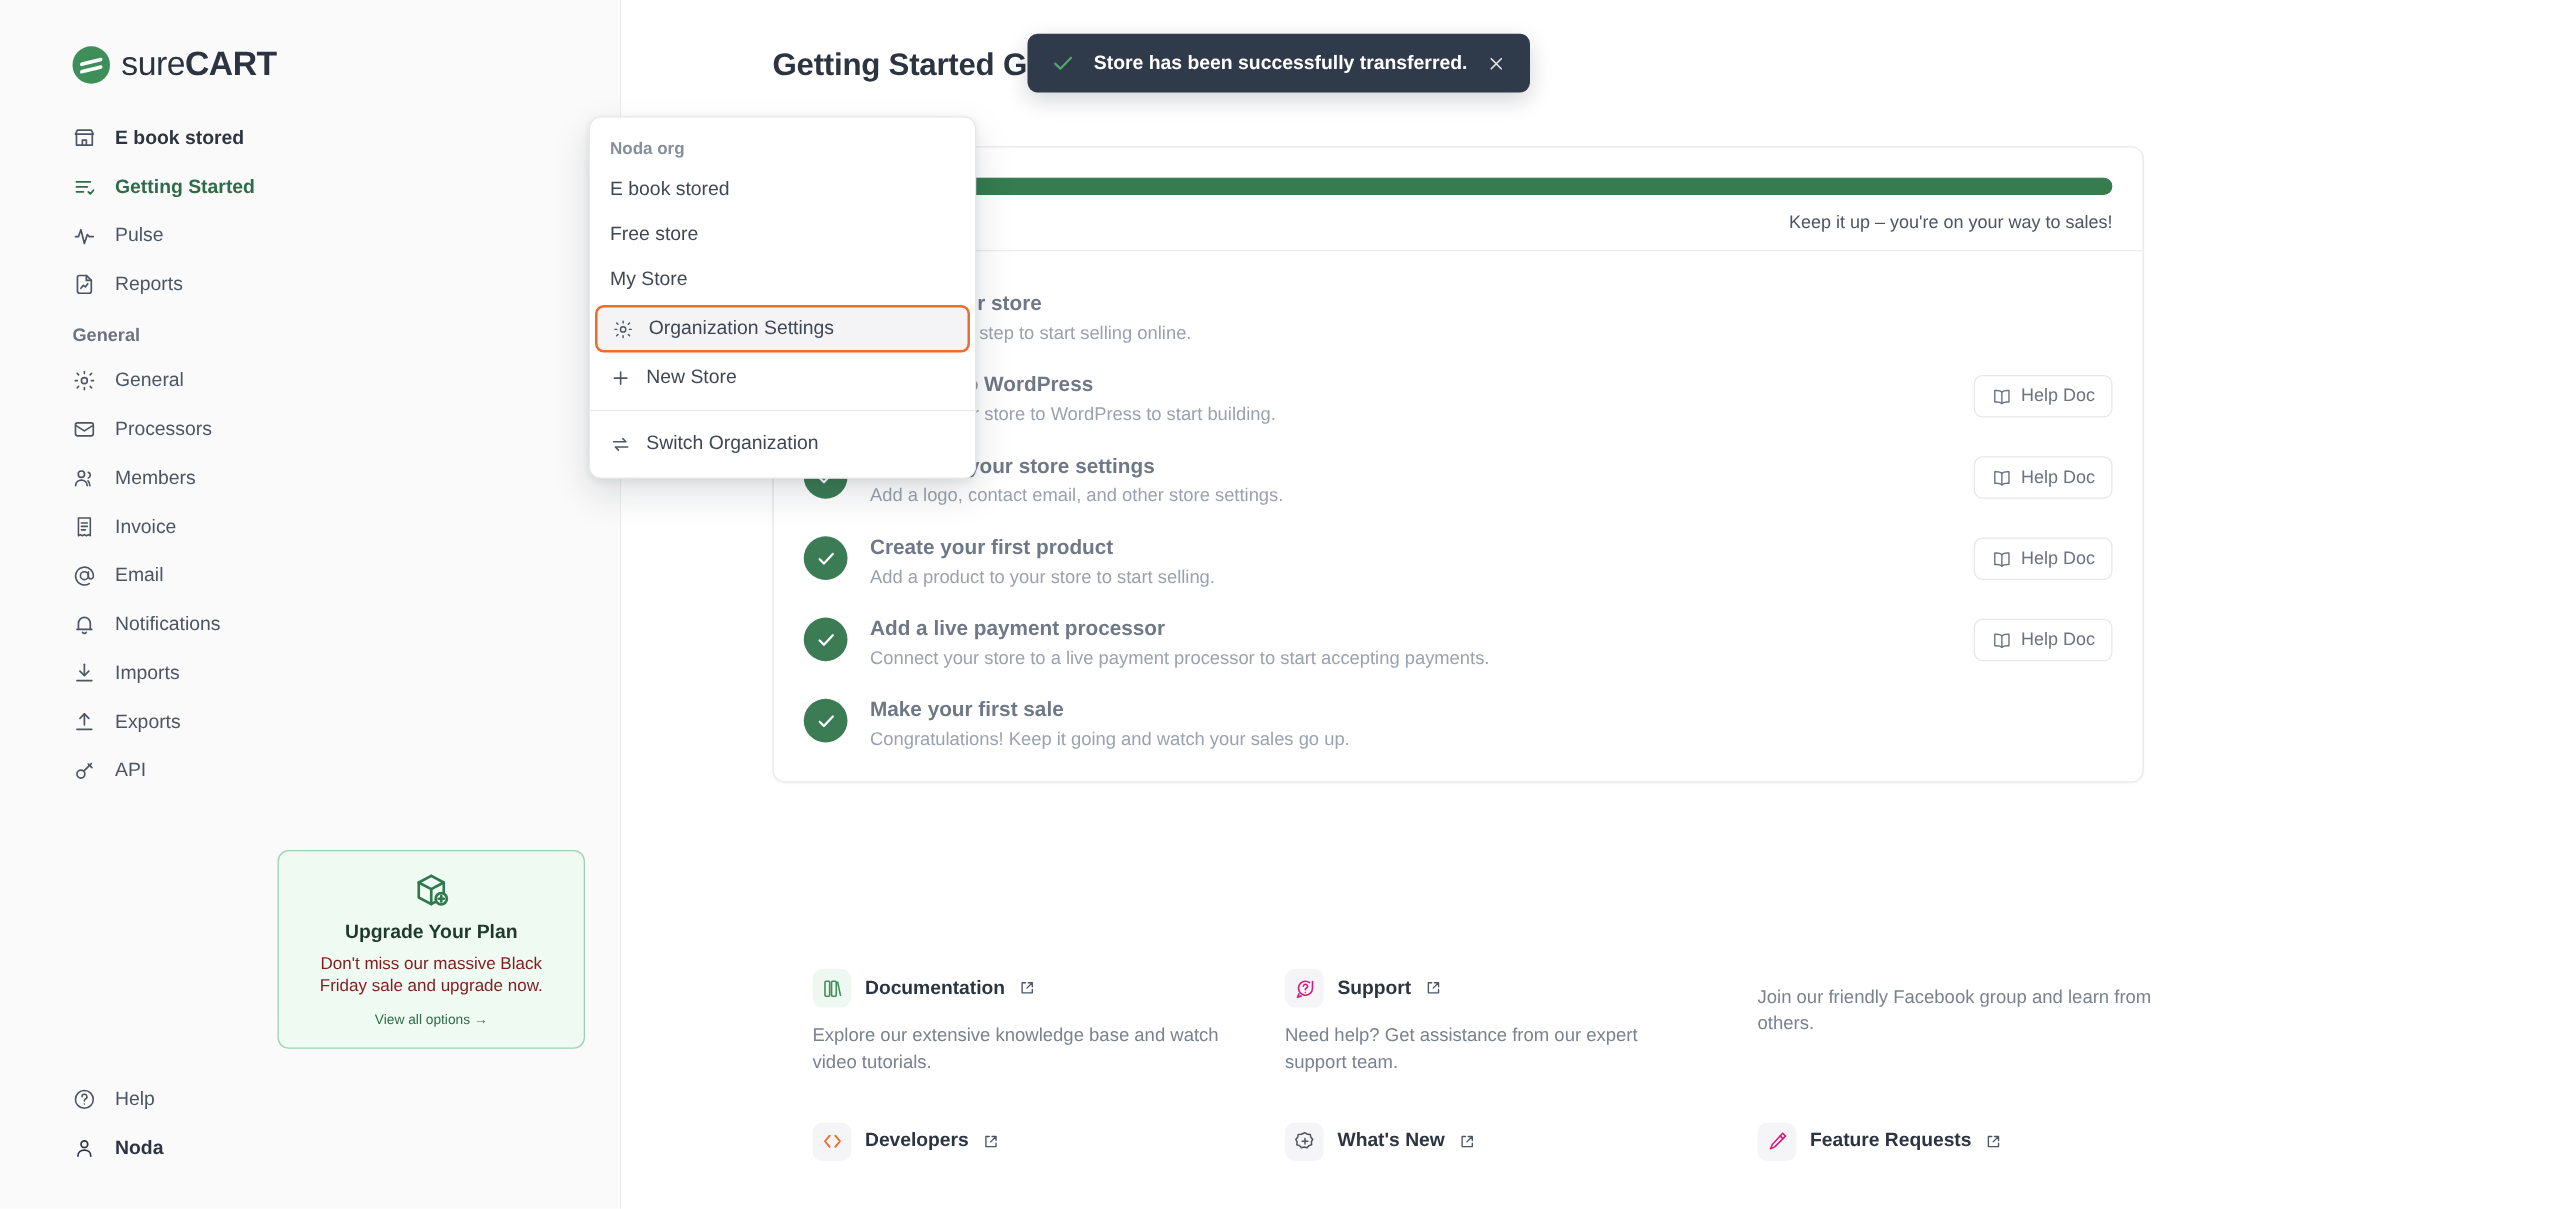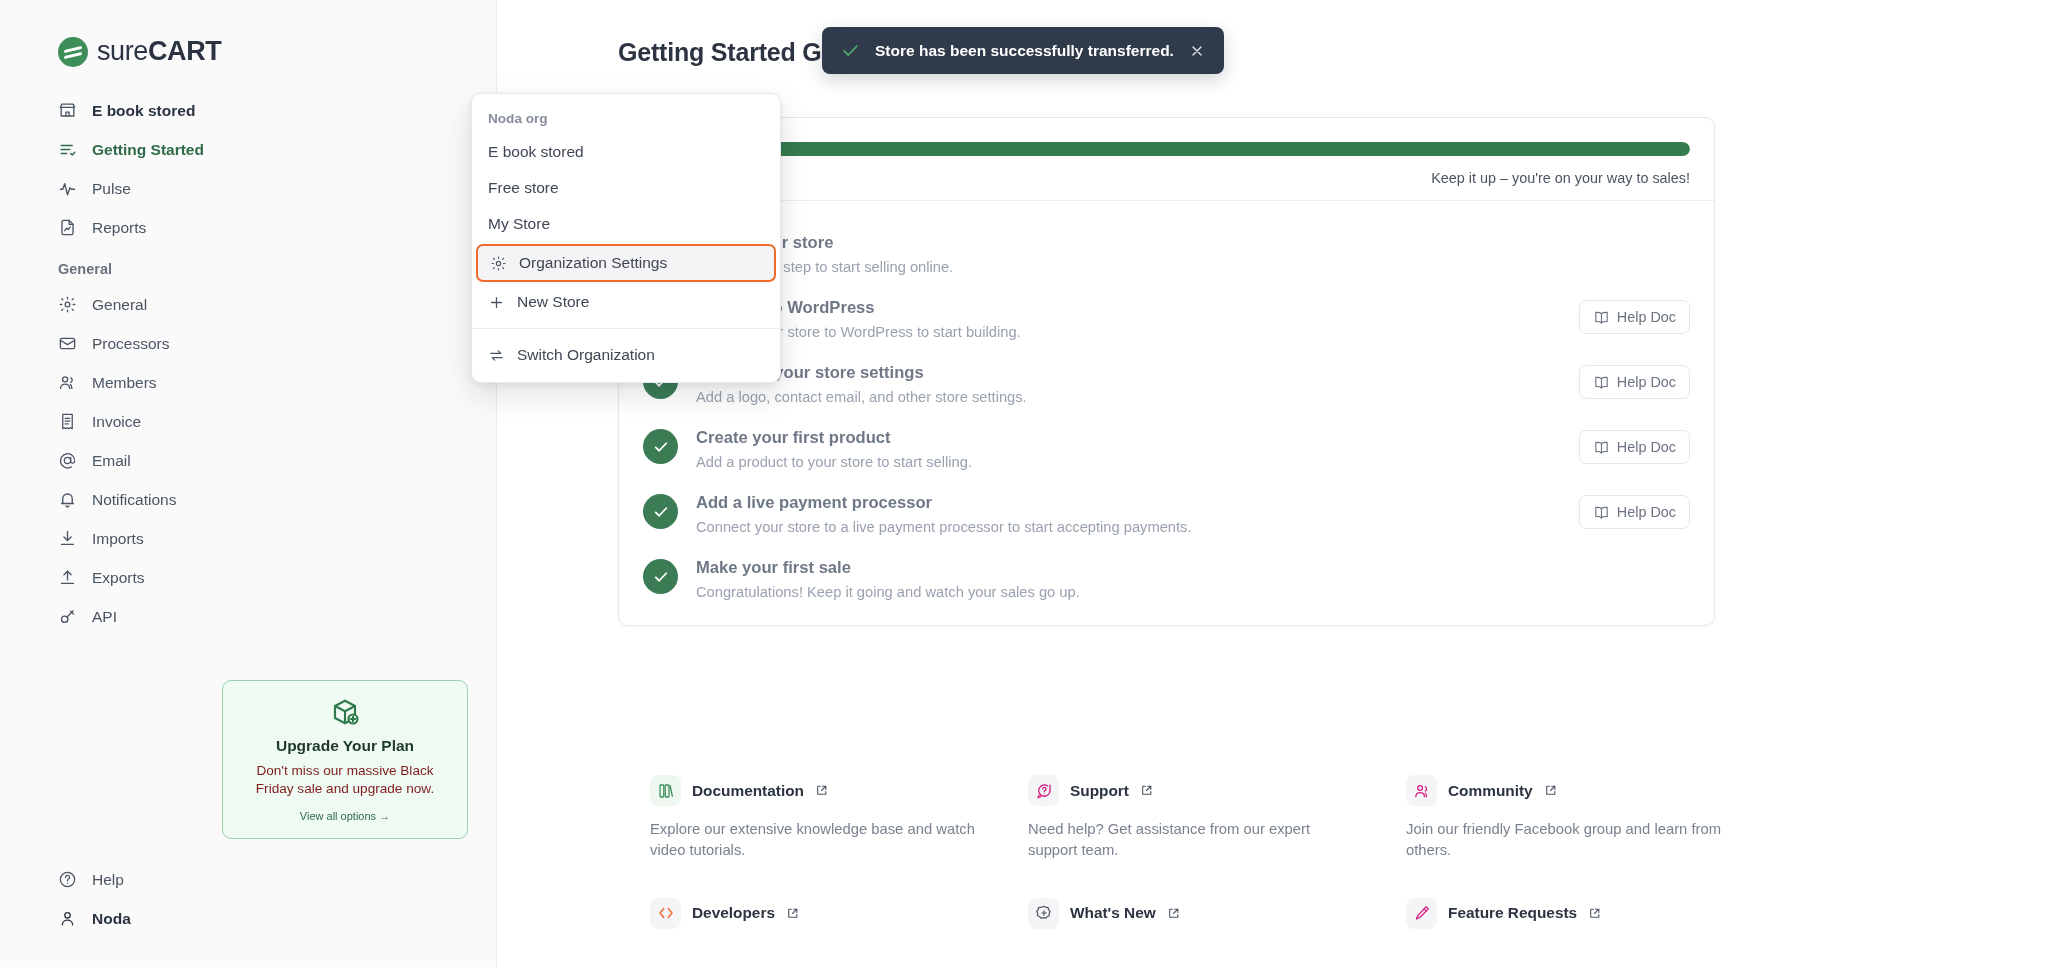--- a/index.html
+++ b/index.html
@@ -527,36 +527,20 @@
             <svg class="ext" viewBox="0 0 24 24" fill="none" stroke="#4b5563" stroke-width="2" stroke-linecap="round" stroke-linejoin="round">
                 <path d="M10 4H5v15h15v-5"></path>
                 <path d="M14 4h6v6M20 4l-8 8"></path>
               </svg>
           </span>
         </div>
         <div class="tile-desc">Need help? Get assistance from our expert support team.</div>
       </div>
 
       <div class="tile">
-        <div class="tile-head">
-          <span class="tile-ico" style="background:#f5f5f7">
-            <svg viewBox="0 0 24 24" fill="none" stroke="#d6197f" stroke-width="1.7" stroke-linecap="round" stroke-linejoin="round">
-              <circle cx="9.5" cy="8" r="3.2"></circle>
-                <path d="M3.8 19.5c0-3.2 2.5-5.4 5.7-5.4s5.7 2.2 5.7 5.4"></path>
-                <path d="M16.2 6.3a3 3 0 0 1 0 5.6M18 19.5c0-2.2-.6-3.7-1.7-4.7"></path>
-            </svg>
-          </span>
-          <span class="tile-name">Community</span>
-          <span>
-            <svg class="ext" viewBox="0 0 24 24" fill="none" stroke="#4b5563" stroke-width="2" stroke-linecap="round" stroke-linejoin="round">
-                <path d="M10 4H5v15h15v-5"></path>
-                <path d="M14 4h6v6M20 4l-8 8"></path>
-              </svg>
-          </span>
-        </div>
         <div class="tile-desc">Join our friendly Facebook group and learn from others.</div>
       </div>
 
       <div class="tile">
         <div class="tile-head">
           <span class="tile-ico" style="background:#f5f5f7">
             <svg viewBox="0 0 24 24" fill="none" stroke="#ef6b2c" stroke-width="2" stroke-linecap="round" stroke-linejoin="round">
                 <path d="M9 6l-5 6 5 6M15 6l5 6-5 6"></path>
               </svg>
           </span>

